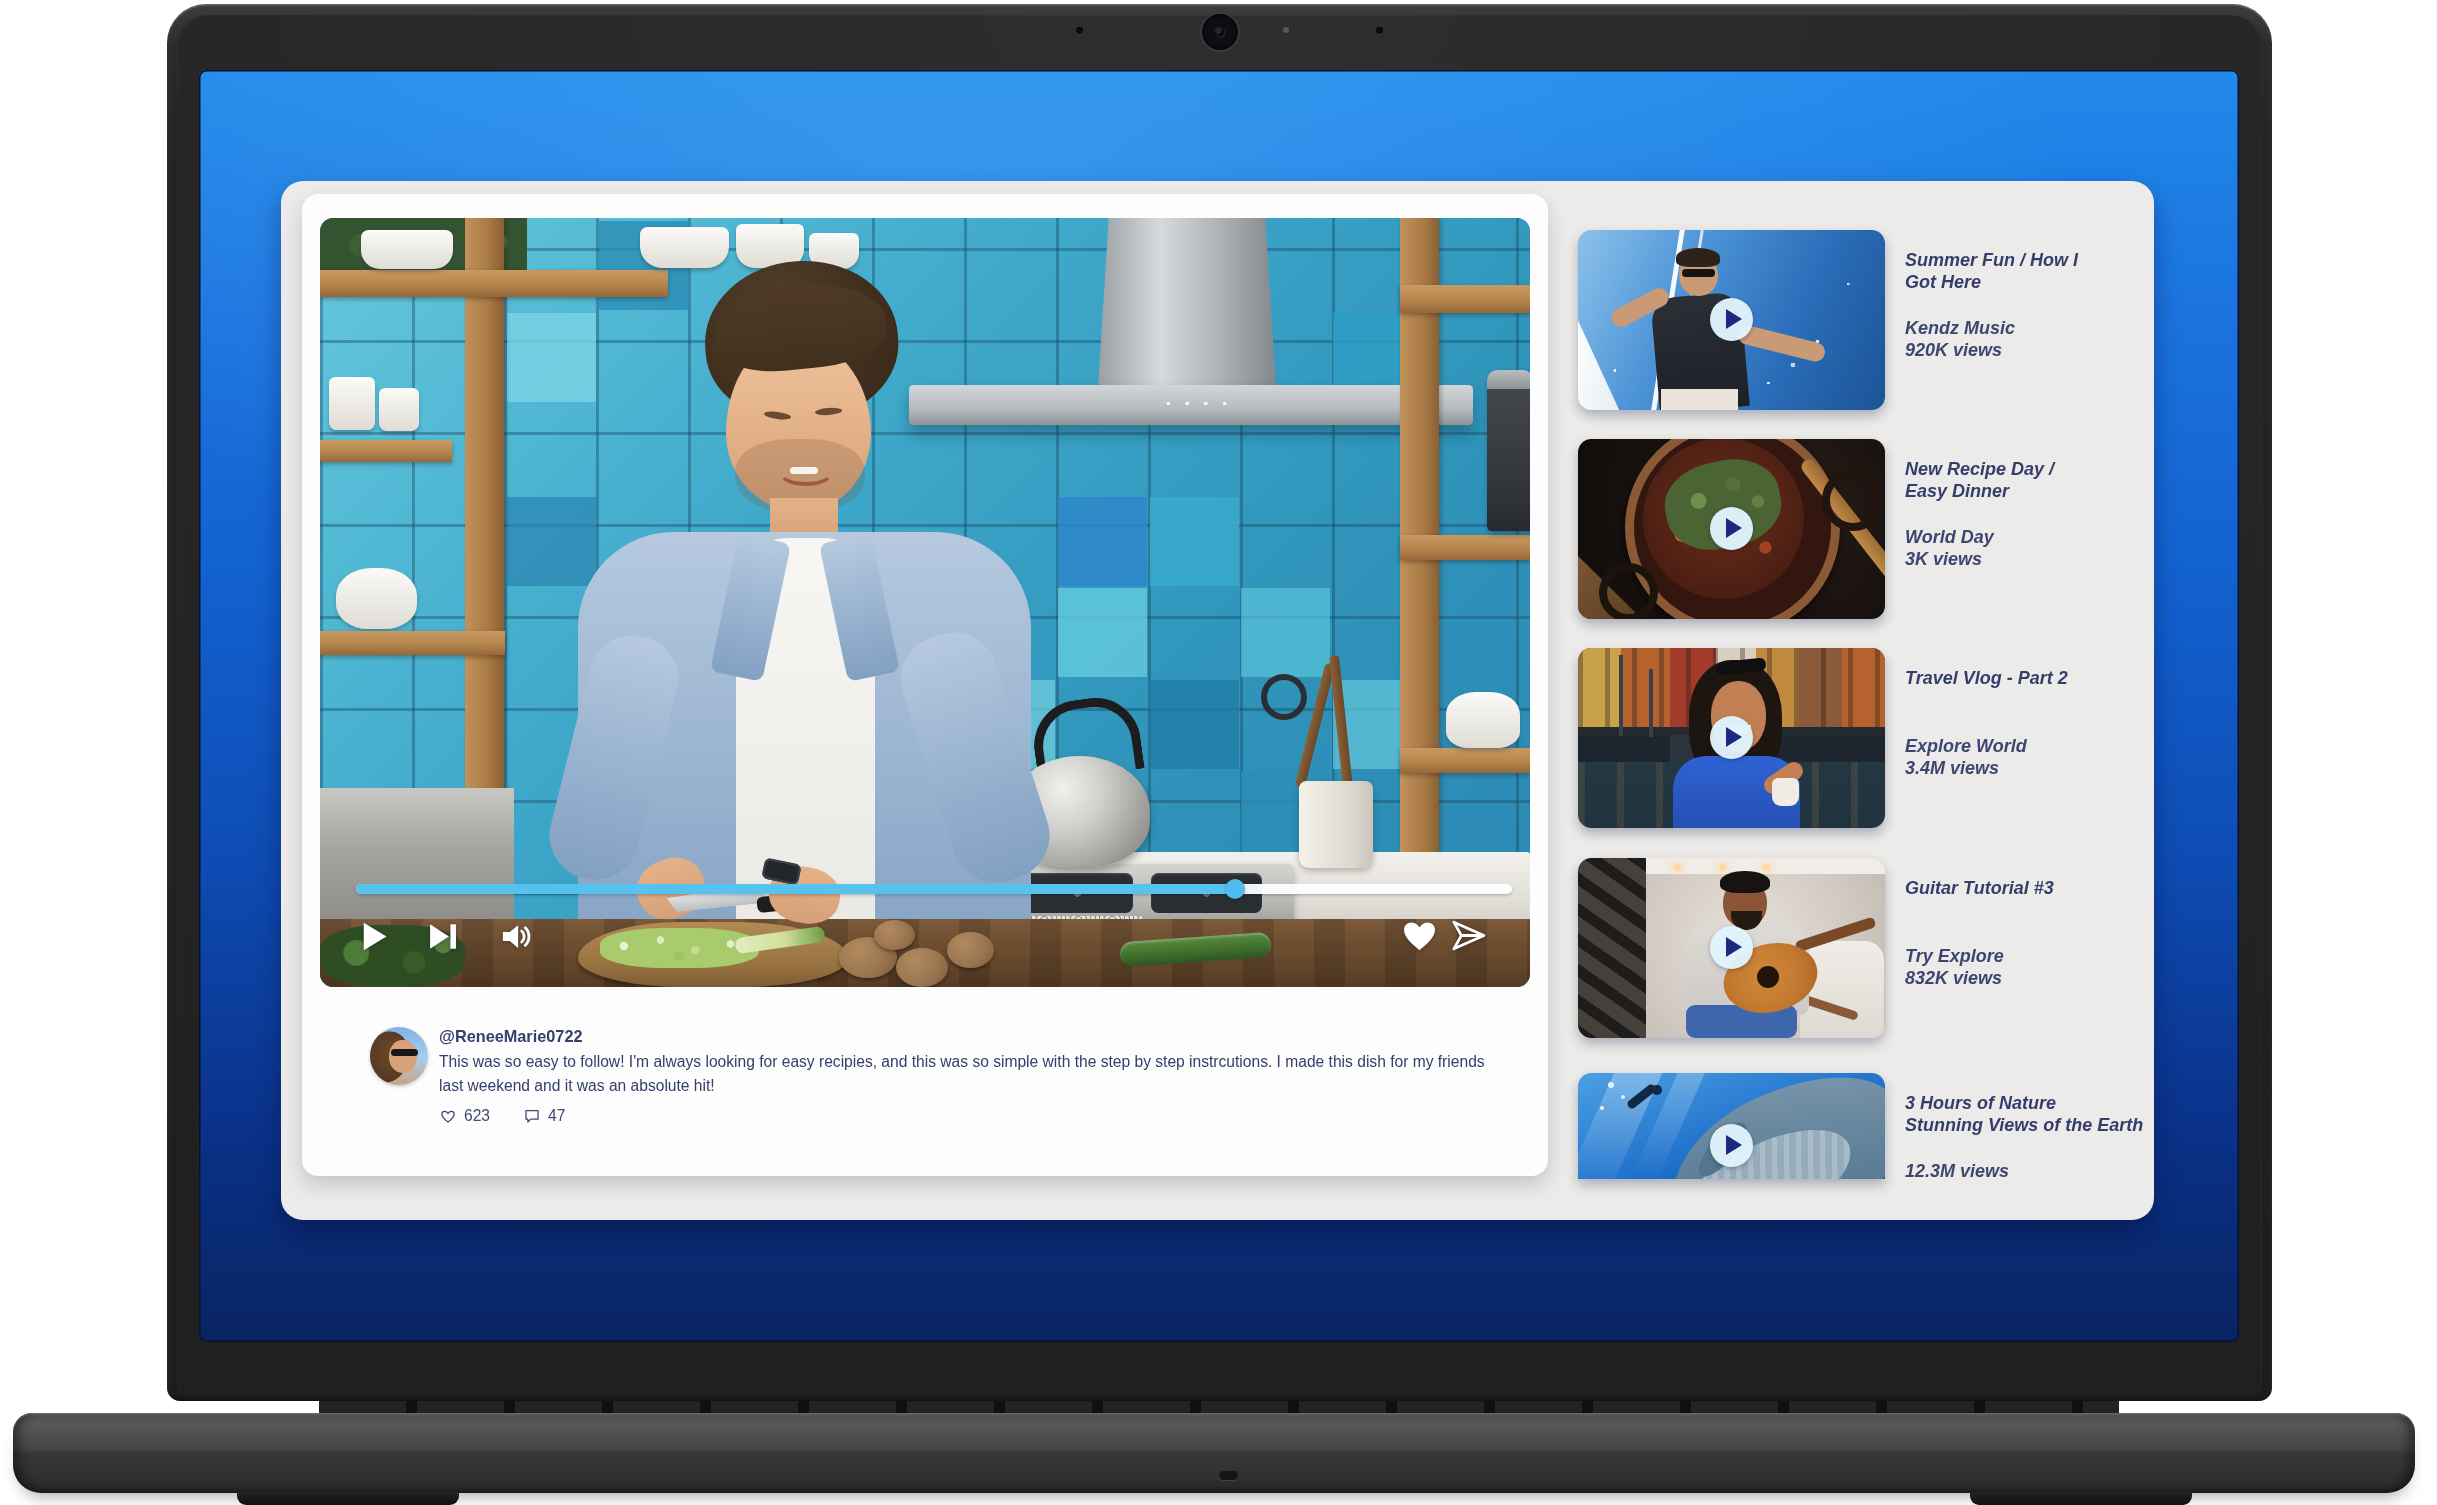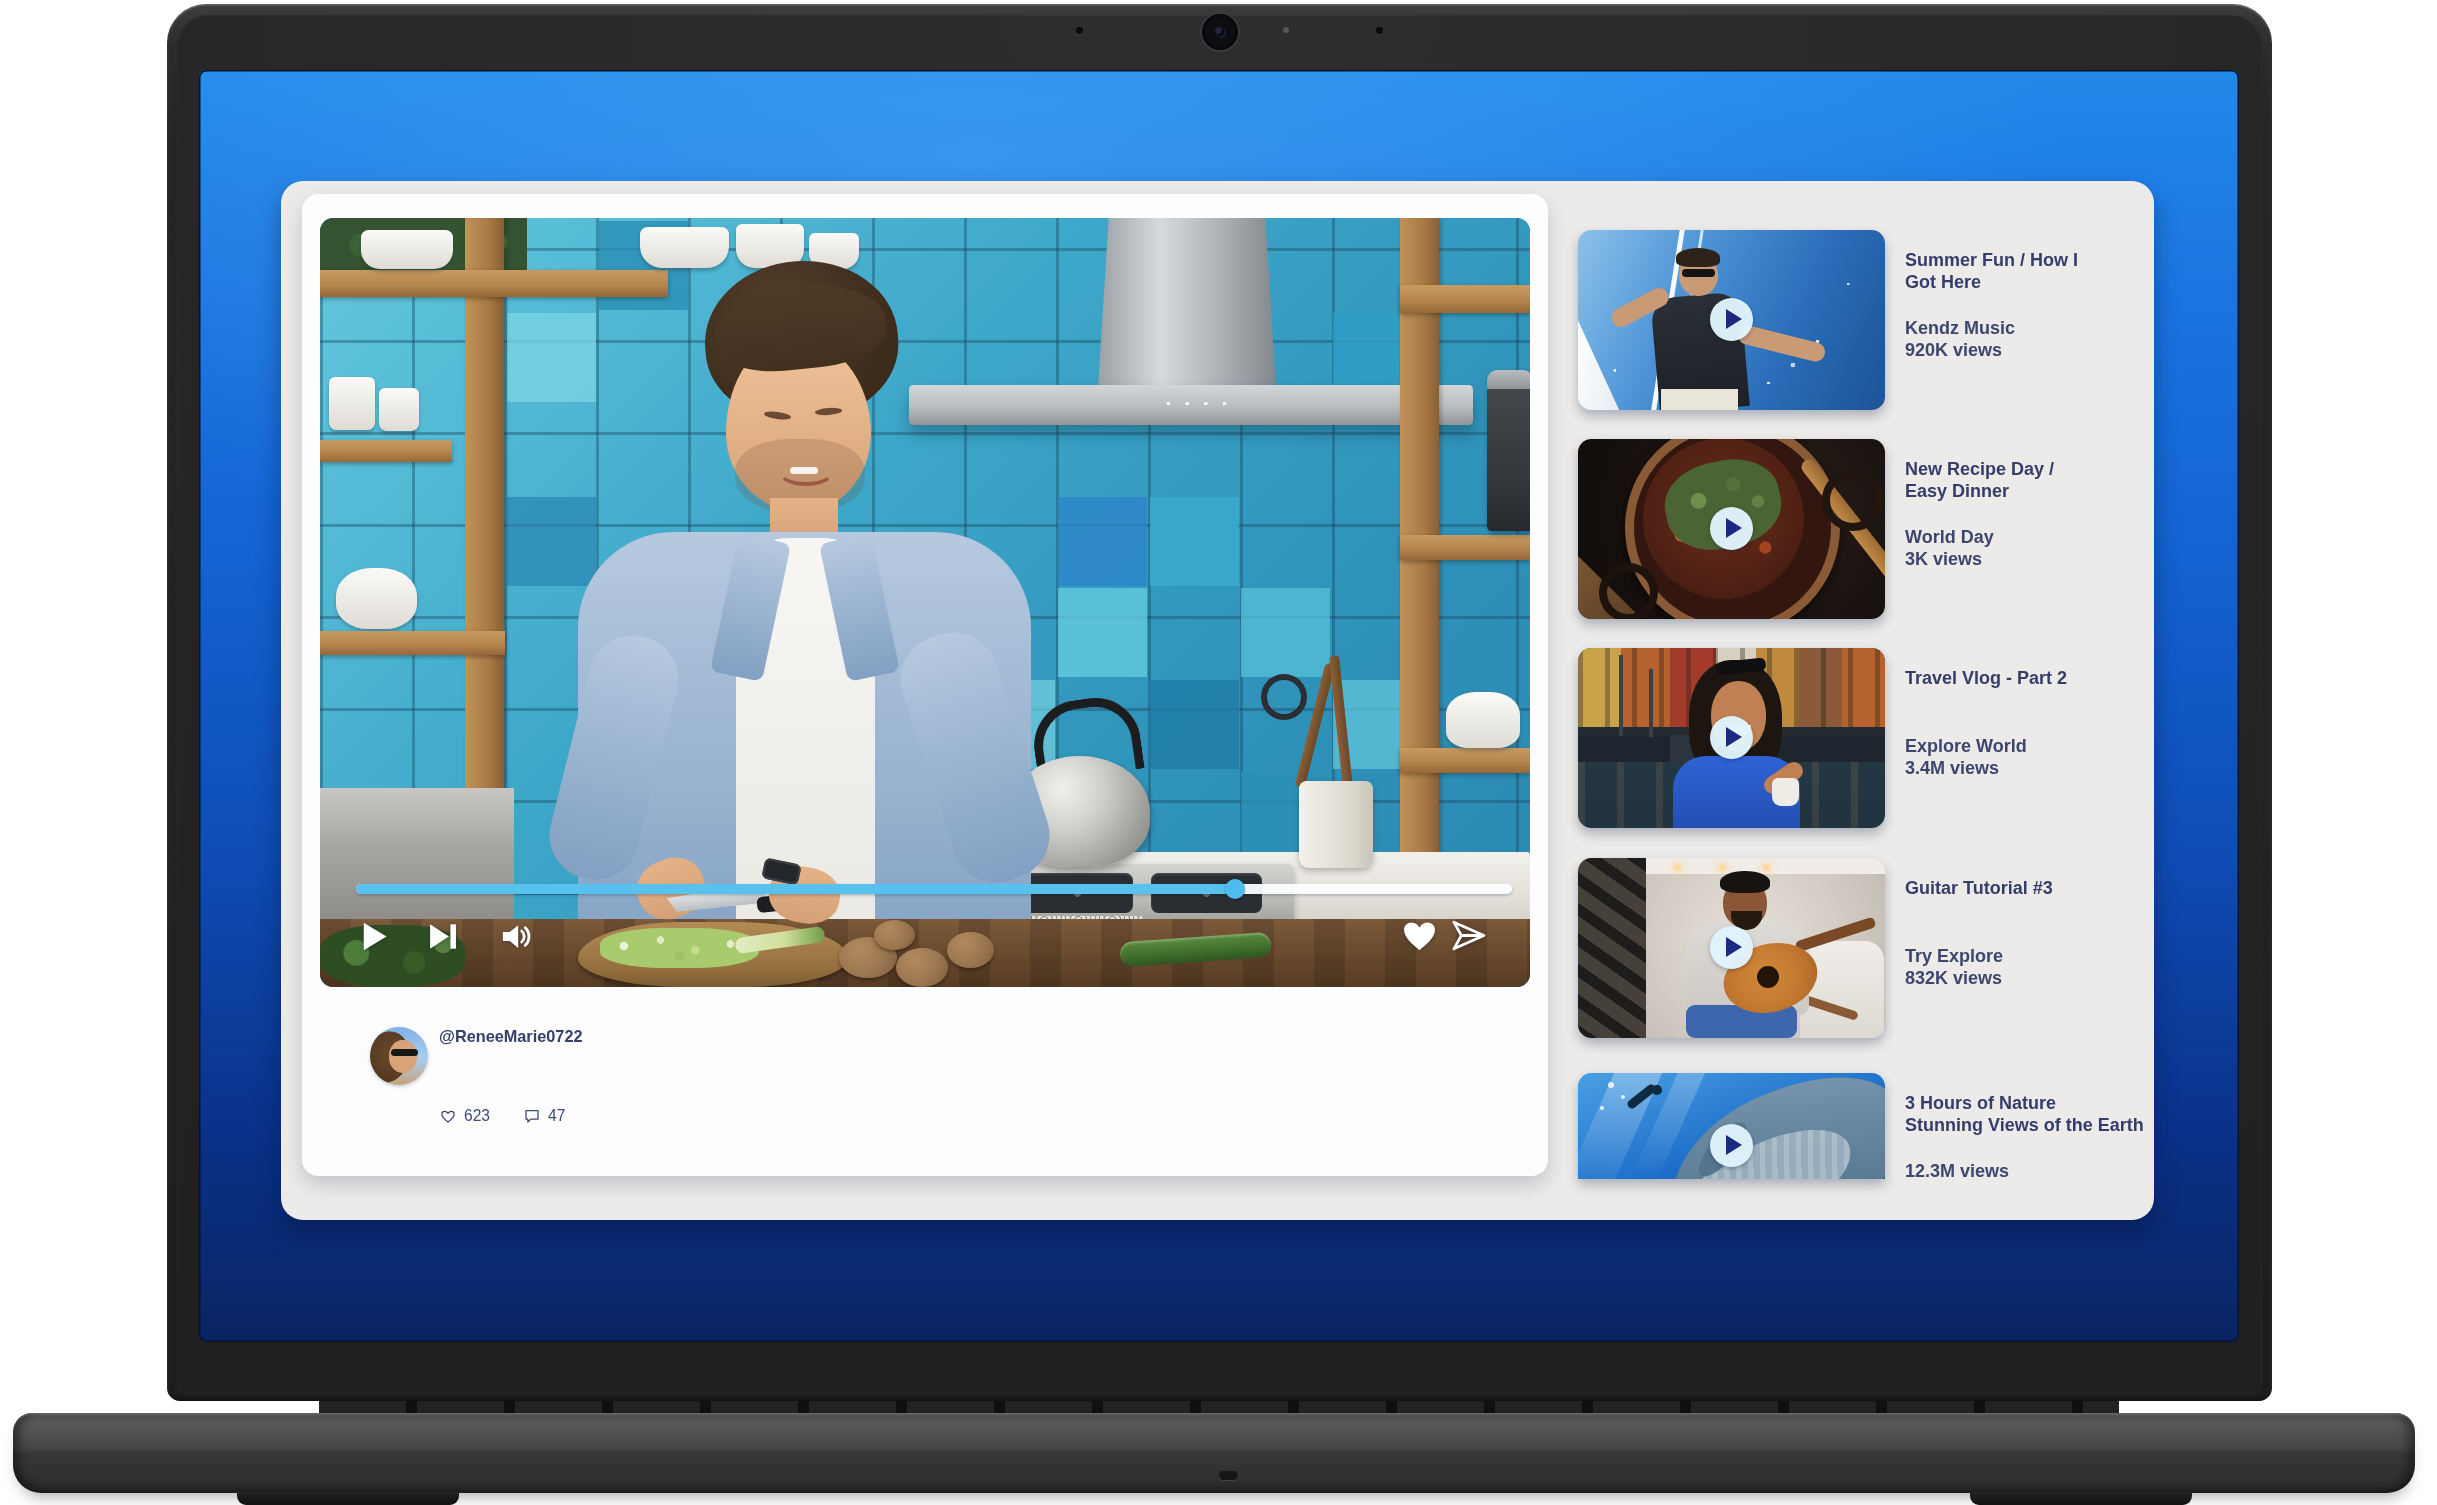--- a/index.html
+++ b/index.html
@@ -162,21 +162,21 @@
   .av-hair{position:absolute;left:-4.4px;top:4.4px;width:43px;height:52px;border-radius:50%;transform:rotate(18deg);
     background:radial-gradient(circle at 60% 40%,#6b4a2c,#4a3018);}
   .av-face{position:absolute;left:19px;top:13.3px;width:28px;height:33px;border-radius:48%;background:#d9a379;}
   .av-glasses{position:absolute;left:21px;top:22px;width:27px;height:7.4px;border-radius:3.7px;background:#181818;}
   .username{left:439px;top:1027px;font-size:16.3px;font-weight:700;color:#34406b;}
   .comment-text{left:439px;top:1050px;width:1073px;font-size:15.6px;line-height:24.4px;color:#34406b;}
   .stat{font-size:15.6px;color:#3f4a72;font-weight:400;}
   .stat-ic svg{width:18px;height:18px;}
 
   
-  .side-item{position:absolute;left:1578px;width:576px;height:180px;}
+  .side-item{position:absolute;left:1578px;width:576px;height:180px;font-style:italic;}
   .thumb{position:absolute;left:0;top:0;width:307px;height:180px;border-radius:13.3px;overflow:hidden;
     box-shadow:0 6px 12px rgba(8,20,60,.28);}
   .thumb-art{position:absolute;left:0;top:0;width:307px;height:180px;}
   .play-badge{position:absolute;left:132px;top:68px;width:43px;height:43px;border-radius:50%;
     background:rgba(224,243,252,.97);box-shadow:0 1.5px 4.4px rgba(10,25,60,.3);}
   .play-tri{position:absolute;left:15.6px;top:11px;width:0;height:0;border-left:16.3px solid #1b2a80;
     border-top:10.4px solid transparent;border-bottom:10.4px solid transparent;}
   .side-title{position:absolute;left:327px;top:19px;width:249px;font-size:18px;line-height:22px;
     font-weight:700;color:#353d6b;white-space:pre-line;}
   .side-meta{position:absolute;left:327px;top:87px;width:249px;font-size:18px;line-height:22px;
@@ -424,20 +424,21 @@
         <path d="M3 3.8 L21.5 12 L3 20.2 L7.6 12 Z M7.6 12 L21.5 12" fill="none" stroke="#fff" stroke-width="1.7" stroke-linejoin="round"></path>
       </svg>
   </div>
 
   <div class="abs avatar">
     <div class="av-hair"></div>
     <div class="av-face"></div>
     <div class="av-glasses"></div>
   </div>
   <div class="abs username">@ReneeMarie0722</div>
+  <div class="abs comment-text">This was so easy to follow! I'm always looking for easy recipies, and this was so simple with the step by step instrcutions. I made this dish for my friends last weekend and it was an absolute hit!</div>
   <div class="abs stat-ic" style="left:439px;top:1107px;">
     <svg viewBox="0 0 24 24">
         <path d="M12 20 C6 15.5 3.8 12.5 3.8 9.5 C3.8 7.3 5.5 5.8 7.5 5.8 C9 5.8 10.8 6.7 12 8.4 C13.2 6.7 15 5.8 16.5 5.8 C18.5 5.8 20.2 7.3 20.2 9.5 C20.2 12.5 18 15.5 12 20 Z" fill="none" stroke="#3f4a72" stroke-width="1.7"></path>
       </svg>
   </div>
   <div class="abs stat" style="left:464px;top:1107px;">623</div>
   <div class="abs stat-ic" style="left:523px;top:1107px;">
     <svg viewBox="0 0 24 24">
         <path d="M4 4.8 h16 v11.4 h-9.5 L6.5 20 v-3.8 H4 Z" fill="none" stroke="#3f4a72" stroke-width="1.7" stroke-linejoin="round"></path>
       </svg>

